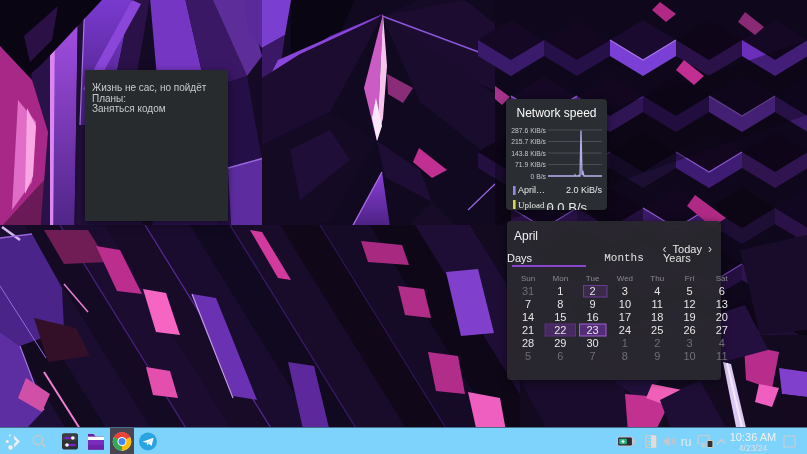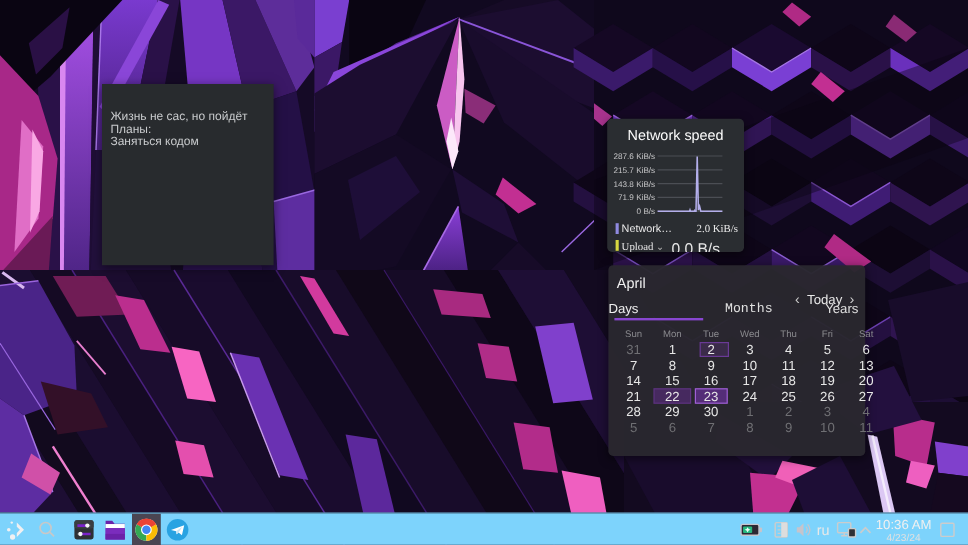--- a/index.html
+++ b/index.html
@@ -1,21 +1,21 @@
 <!DOCTYPE html>
 <html><head>
 <meta charset="utf-8">
 <style>
   html,body{margin:0;padding:0;width:807px;height:454px;overflow:hidden;background:#0a0614;
     font-family:"Liberation Sans",sans-serif;}
   #wall{position:absolute;left:0;top:0;width:807px;height:454px;}
   .widget{position:absolute;box-sizing:border-box;box-shadow:0 2px 8px rgba(0,0,0,0.5);}
   #notes{left:85px;top:70px;width:143px;height:151px;background:#282b2e;color:#c8cacc;
-    font-size:10px;line-height:10.7px;padding:23px 0 0 7px;}
-  #net{left:506px;top:99px;width:114px;height:111px;background:#2a2d31;border-radius:4px;
+    font-size:10px;line-height:10.7px;padding:13px 0 0 7px;}
+  #net{left:506px;top:99px;width:101px;height:111px;background:#2a2d31;border-radius:4px;
     color:#ccc;overflow:hidden;padding-left:20px;}
   #cal{left:507px;top:221px;width:214px;height:159px;background:rgba(41,39,46,0.97);
     border-radius:4px;color:#eee;}
   #bar{position:absolute;left:0;top:427px;width:807px;height:27px;background:#7dd3fc;border-top:1px solid rgba(15,10,22,0.5);box-sizing:border-box;}
   .abs{position:absolute;}
 </style>
 </head>
 <body>
 <svg id="wall" viewBox="0 0 807 454" preserveAspectRatio="none">
 <defs>
@@ -262,34 +262,34 @@
       <text x="40" y="45">215.7 KiB/s</text>
       <text x="40" y="56.5">143.8 KiB/s</text>
       <text x="40" y="68">71.9 KiB/s</text>
       <text x="40" y="79.5">0 B/s</text>
     </g>
     <path d="M42,77 L74,77 75,31.5 76,76 77,73 78,77 96,77" stroke="#b3aeea" stroke-width="1.3" fill="none"></path>
     <path d="M68,77 l1,-3 1,3 z M72,77 l1,-2 1,2 z" fill="#b3aeea"></path>
     <rect x="7" y="87" width="2.6" height="9" fill="#8f8ae0"></rect>
     <rect x="7" y="101" width="2.6" height="9" fill="#d8d840"></rect>
   </svg>
-  <div class="abs" style="left:12px;top:86px;font-size:9px;color:#e8e8e8;">Network…</div>
-  <div class="abs" style="right:5px;top:86px;font-size:9px;color:#e8e8e8;font-family:Liberation Serif, serif;">2.0 KiB/s</div>
+  <div class="abs" style="left:12px;top:86px;font-size:9px;color:#e8e8e8;">April…</div>
+  <div class="abs" style="right:5px;top:86px;font-size:9px;color:#e8e8e8;">2.0 KiB/s</div>
   <div class="abs" style="left:12px;top:101px;font-size:9px;color:#e8e8e8;font-family:Liberation Serif, serif;">Upload <span style="color:#aaa;font-size:8px;">⌄</span></div>
   <div class="abs" style="right:20px;top:101px;font-size:13px;color:#e8e8e8;">0.0 B/s</div>
 </div>
 
 <div id="cal" class="widget">
   <div class="abs" style="left:7px;top:8px;font-size:12px;color:#f0f0f0;">April</div>
   <div class="abs" style="right:9px;top:21px;font-size:11px;color:#e8e8e8;">
     <span style="font-size:12px;color:#ccc;">‹</span>&nbsp;&nbsp;Today&nbsp;&nbsp;<span style="font-size:12px;color:#ccc;">›</span>
   </div>
   <div class="abs" style="left:0;top:31px;width:78px;font-size:11px;color:#f0f0f0;">Days</div>
   <div class="abs" style="left:78px;top:31px;width:78px;text-align:center;font-size:11px;color:#e0e0e0;font-family:Liberation Mono, monospace;">Months</div>
-  <div class="abs" style="left:156px;top:31px;width:77px;text-align:center;font-size:11px;color:#e0e0e0;">Years</div>
+  <div class="abs" style="left:156px;top:31px;width:77px;text-align:left;font-size:11px;color:#e0e0e0;">Years</div>
   <div class="abs" style="left:5px;top:44px;width:74px;height:2px;background:#8846d0;"></div>
   <svg class="abs" style="left:0;top:0;" width="233" height="159" viewBox="0 0 233 159">
     <g font-size="8" fill="#8a8a8e" text-anchor="middle" font-family="Liberation Sans">
       <text x="21" y="60">Sun</text>
         <text x="53.3" y="60">Mon</text>
         <text x="85.6" y="60">Tue</text>
       <text x="117.9" y="60">Wed</text>
         <text x="150.2" y="60">Thu</text>
         <text x="182.5" y="60">Fri</text>
       <text x="214.8" y="60">Sat</text>

